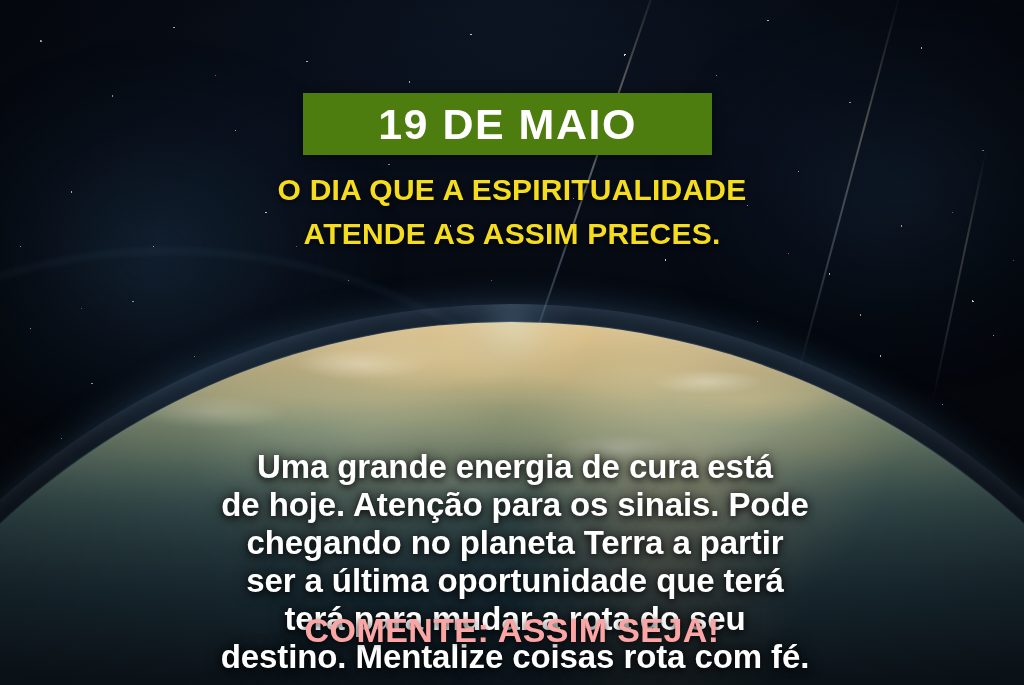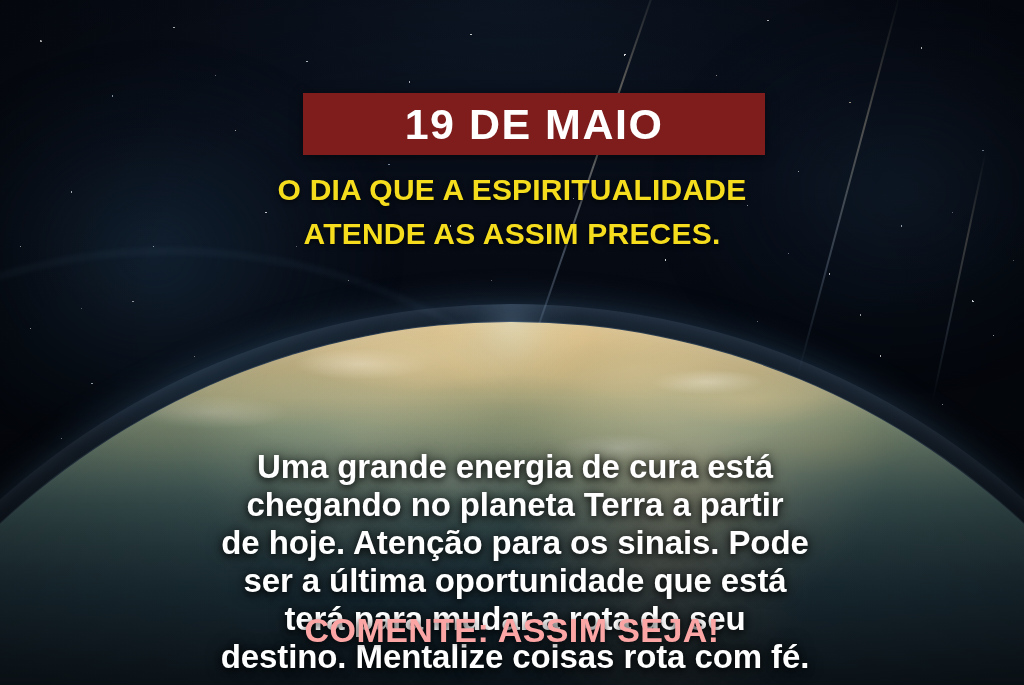--- a/index.html
+++ b/index.html
@@ -220,22 +220,22 @@
       linear-gradient(180deg, rgba(0,0,0,0) 58%, rgba(0,0,0,.30) 78%, rgba(0,0,0,.55) 100%);
     pointer-events:none;
   }
 
   
   .content{ position:absolute; inset:0; }
 
   .date-banner{
     position:absolute;
     left:303px; top:93px;
-    width:462px; height:62px;
-    background:#7f1d1d;
+    width:409px; height:62px;
+    background:#4d7c0f;
     display:flex; align-items:center; justify-content:center;
     box-shadow:0 2px 10px rgba(0,0,0,.55);
   }
   .date-banner-text{
     color:#ffffff;
     font-size:43px;
     font-weight:bold;
     letter-spacing:1.5px;
     line-height:1;
     white-space:nowrap;
@@ -313,23 +313,23 @@
       <span class="date-banner-text">19 DE MAIO</span>
     </div>
 
     <div class="headline">
       <span>O DIA QUE A ESPIRITUALIDADE</span><br>
       <span>ATENDE AS ASSIM PRECES.</span>
     </div>
 
     <div class="body-copy">
       <span class="ln">Uma grande energia de cura está</span>
+      <span class="ln">de hoje. Atenção para os sinais. Pode</span>
       <span class="ln">chegando no planeta Terra a partir</span>
-      <span class="ln">de hoje. Atenção para os sinais. Pode</span>
-      <span class="ln">ser a última oportunidade que está</span>
+      <span class="ln">ser a última oportunidade que terá</span>
       <span class="ln">terá para mudar a rota do seu</span>
       <span class="ln">destino. Mentalize coisas rota com fé.</span>
     </div>
 
     <div class="cta">
       <span>COMENTE: ASSIM SEJA!</span>
     </div>
 
   </div>
 </div>

